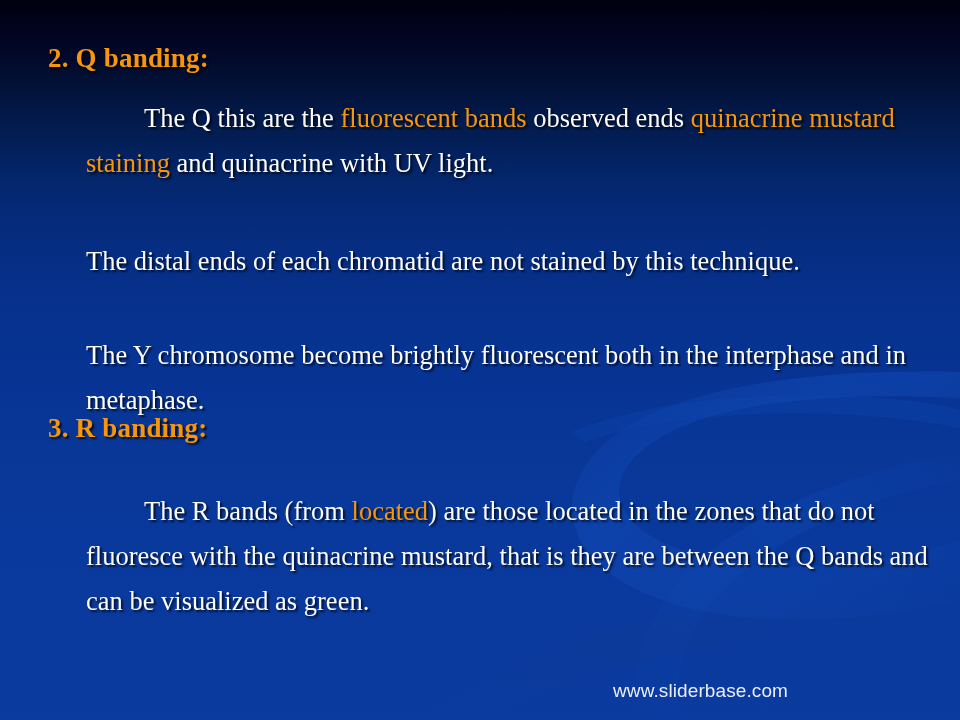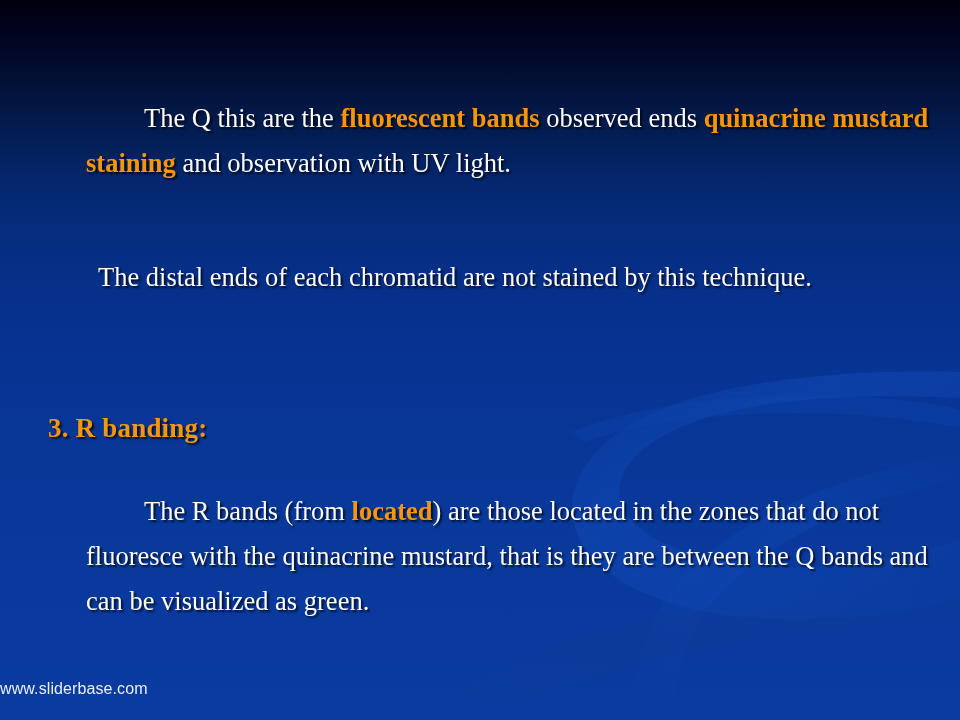--- a/index.html
+++ b/index.html
@@ -68,40 +68,40 @@
     width: 848px;
     color: #fdfdfd;
     font-size: 26.5px;
     line-height: 45px;
     text-shadow: 2px 2px 2px rgba(0,0,0,0.72);
   }
   .para.indented { text-indent: 58px; }
 
   .hl {
     color: #f7960d;
-    font-weight: bold;
+    font-weight: normal;
     text-shadow: 2px 2px 2px rgba(0,0,0,0.8);
   }
 
   
   #h-q      { top: 43px; }
   #p-q      { top: 96px; }
-  #p-distal { top: 255px; margin-left: 12px; }
+  #p-distal { top: 239px; }
   #p-ychrom { top: 333px; }
   #h-r      { top: 413px; }
   #p-r      { top: 489px; }
 
   .footer {
     position: absolute;
     left: 0;
     top: 680px;
     width: 788px;
-    text-align: left;
+    text-align: right;
     font-family: "Liberation Sans", "DejaVu Sans", sans-serif;
-    font-size: 16px;
+    font-size: 19px;
     color: #e9eef7;
     letter-spacing: 0.1px;
   }
 </style>
 </head>
 <body>
 
 <div id="slide">
 
   <div class="swirl-layer">
@@ -130,25 +130,27 @@
       <path d="M 960 452 C 860 470 760 508 700 560 C 650 604 630 660 636 720 L 678 720 C 670 668 690 618 736 578 C 800 522 888 492 960 480 Z" fill="url(#sw2)"></path>
 
       <path d="M 420 720 C 500 660 620 618 760 598 C 848 586 920 586 960 592 L 960 628 C 906 620 836 622 760 636 C 632 660 524 698 470 720 Z" fill="url(#sw3)" opacity="0.8"></path>
 
       <path d="M 572 432 C 640 404 740 392 840 396 C 900 398 940 404 960 410 L 960 428 C 930 422 886 416 836 414 C 742 410 648 420 584 442 Z" fill="#1048b4" opacity="0.30"></path>
     </svg>
   </div>
 
   <div class="content">
 
+    <div class="heading" id="h-q">2. Q banding:</div>
 
-    <div class="para indented" id="p-q"><span>The Q this are the </span><span class="hl">fluorescent bands</span><span> observed ends </span><span class="hl">quinacrine mustard staining</span><span> and observation with UV light.</span></div>
+    <div class="para indented" id="p-q"><span>The Q this are the </span><span class="hl">fluorescent bands</span><span> observed ends </span><span class="hl">quinacrine mustard staining</span><span> and quinacrine with UV light.</span></div>
 
     <div class="para" id="p-distal">The distal ends of each chromatid are not stained by this technique.</div>
 
+    <div class="para" id="p-ychrom">The Y chromosome become brightly fluorescent both in the interphase and in metaphase.</div>
 
     <div class="heading" id="h-r">3. R banding:</div>
 
     <div class="para indented" id="p-r"><span>The R bands (from </span><span class="hl">located</span><span>) are those located in the zones that do not fluoresce with the quinacrine mustard, that is they are between the Q bands and can be visualized as green.</span></div>
 
     <div class="footer">www.sliderbase.com</div>
 
   </div>
 </div>
 

